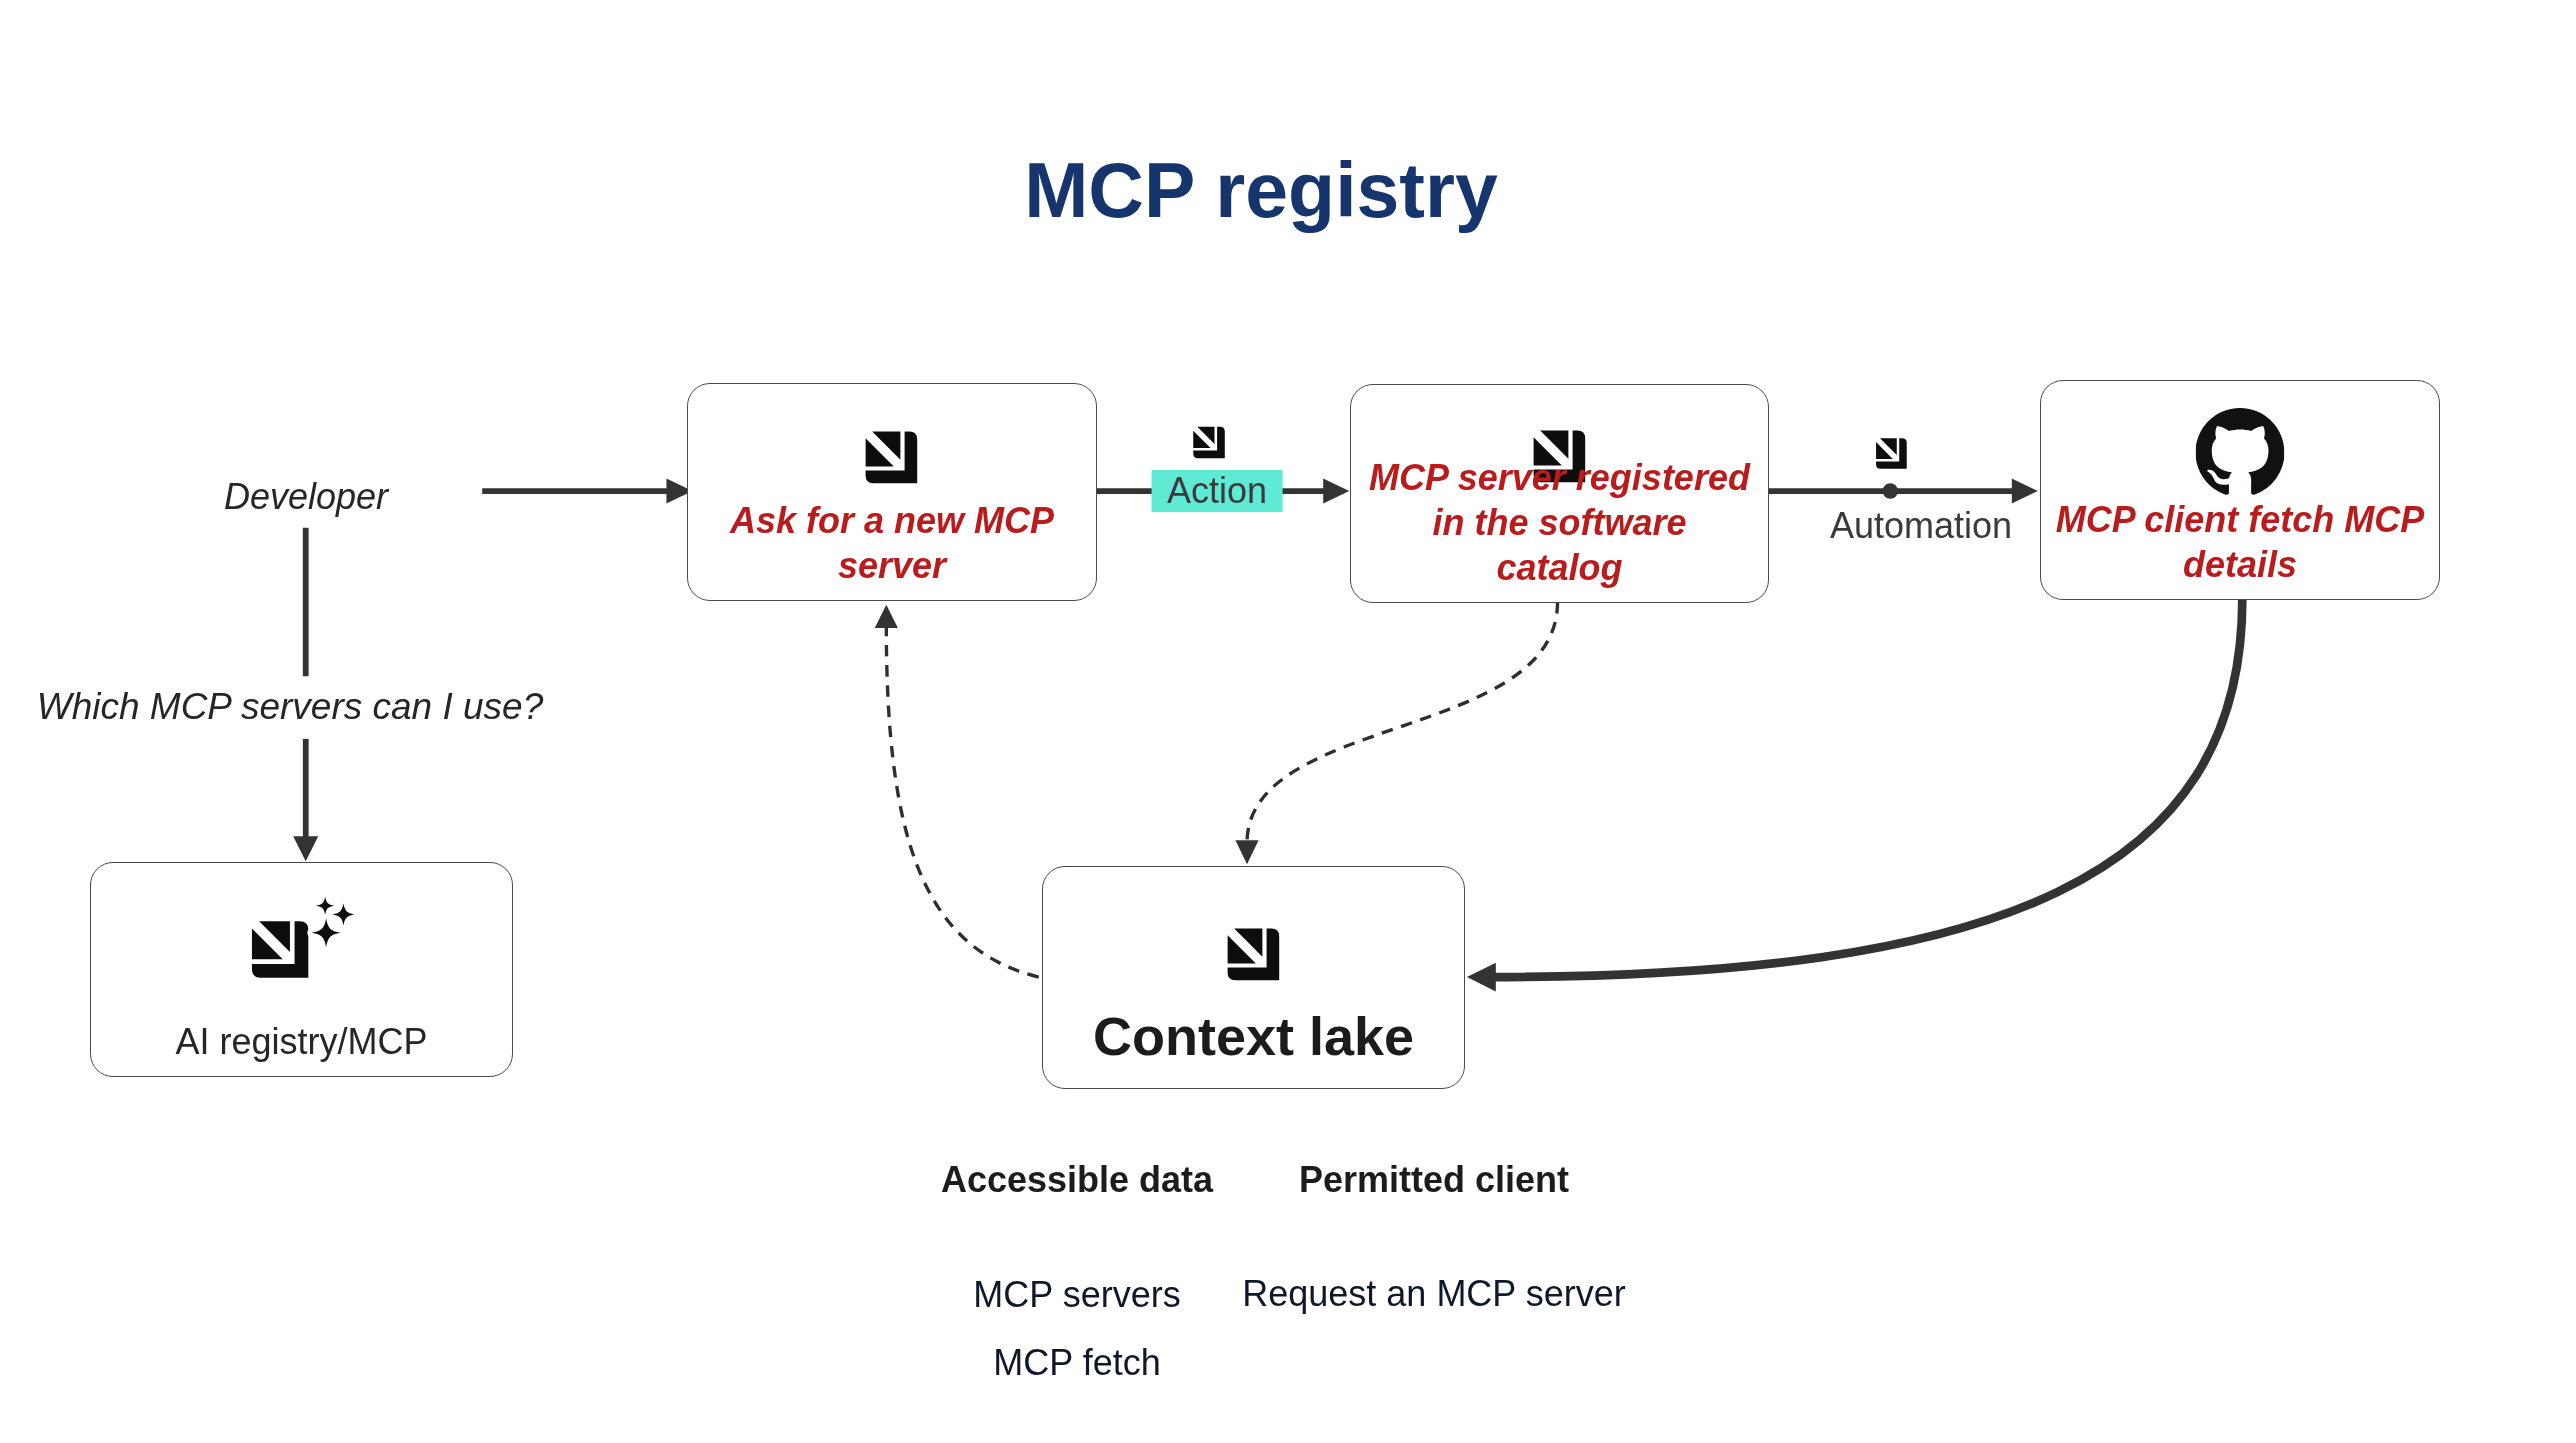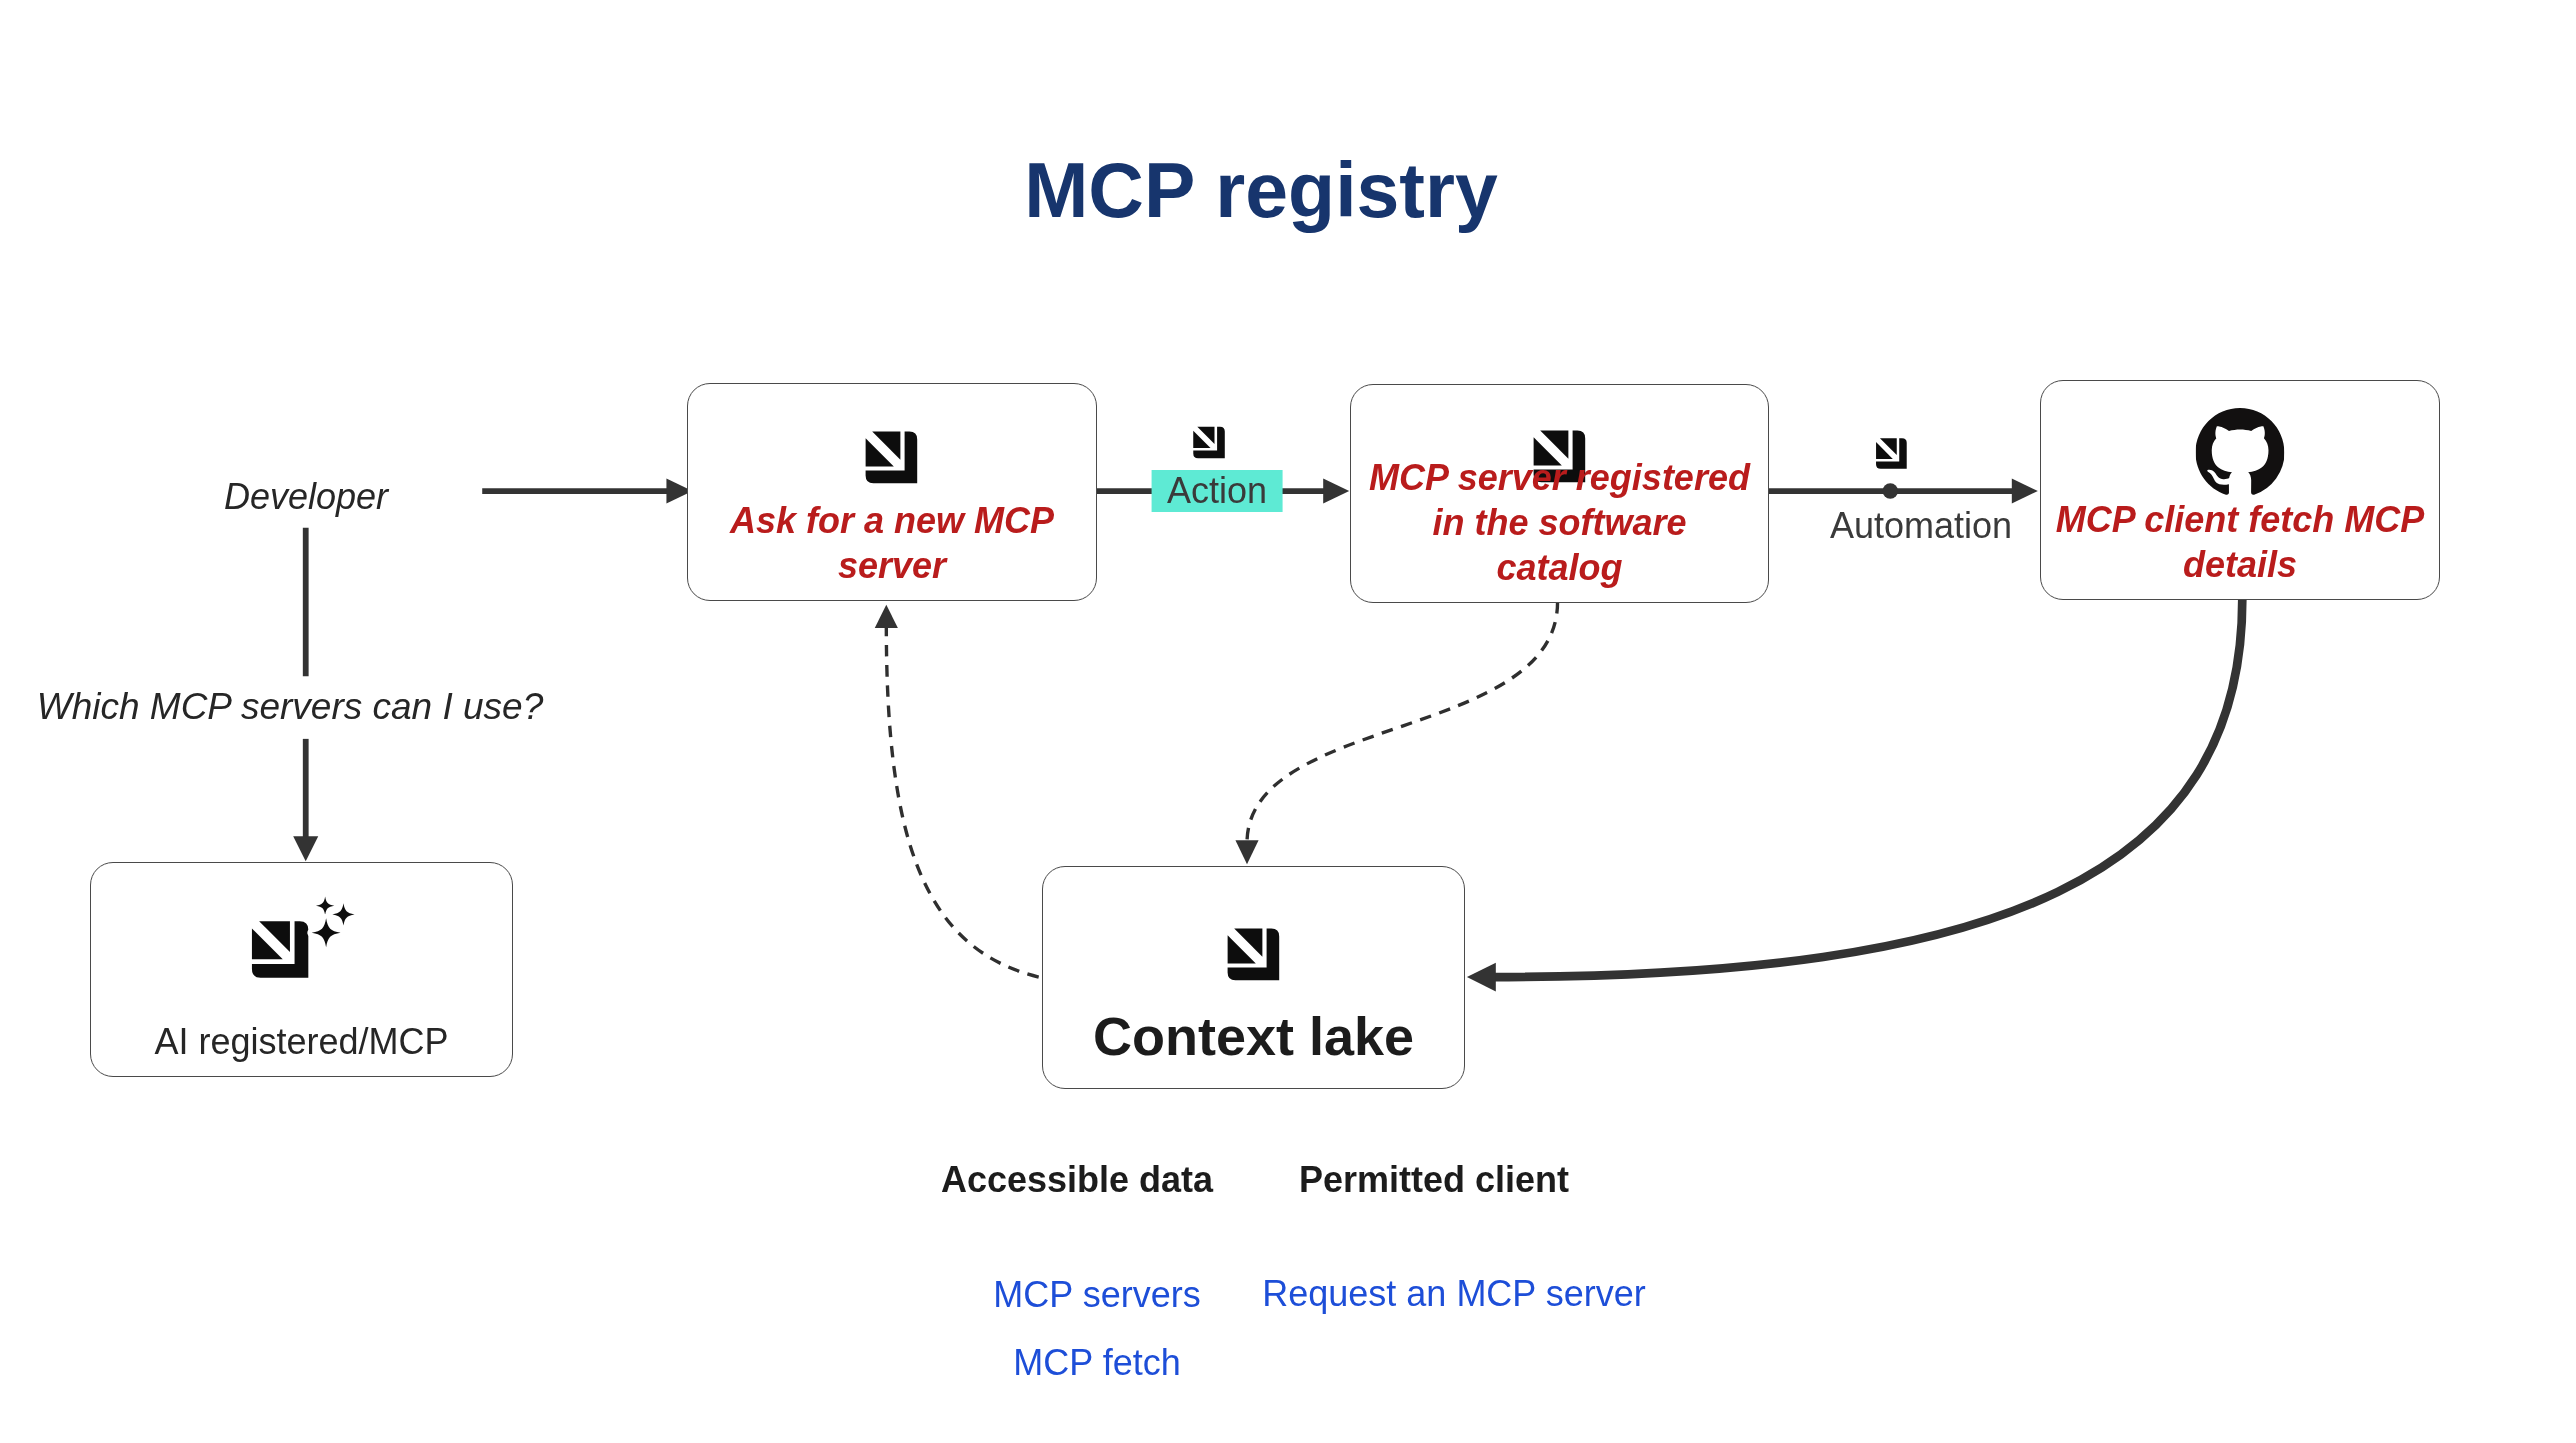--- a/index.html
+++ b/index.html
@@ -11,21 +11,21 @@
   }
   svg.connectors { position:absolute; left:0; top:0; z-index:1; }
   .label { position:absolute; transform:translate(-50%,-50%); white-space:nowrap;
            color:var(--text-color); z-index:3; }
   .title { font-size:77px; font-weight:bold; color:var(--title-color); }
   .plain  { font-size:36px; }
   .italic-q { font-size:37px; font-style:italic; }
   .edge-label { font-size:36px; color:#3a3a3a; }
   .edge-label.inline { background:#5eead4; padding:0 15.4px; }
   .legend-header { font-size:36px; font-weight:bold; color:#1c1c1c; }
-  .legend-item { font-size:36px; color:#1d4ed8;margin-left:20px; }
+  .legend-item { font-size:36px; color:#0f172a; }
   .node { position:absolute; background:#ffffff; border:1.9px solid var(--border-color);
           border-radius:23px; z-index:2; }
   .node-icon { position:absolute; left:50%; transform:translateX(-50%); }
   .node-label { position:absolute; left:0; right:0; bottom:11.6px; text-align:center;
                 font-size:36px; font-weight:bold; font-style:italic; color:#b91c1c;
                 line-height:1.25; }
   .node-label.big { font-size:54px; font-style:normal; color:#1c1c1c; bottom:17.4px; }
   .node-label.plain-label { font-size:36px; font-style:normal; font-weight:normal; color:#262626; }
 </style>
 </head>
@@ -89,21 +89,21 @@
 
   <div class="node" style="left:90px; top:862px; width:421px; height:213px;">
     <svg class="node-icon" style="top:31px;" width="108" height="91" viewBox="0 0 112 94">
       <use href="#port-logo" x="0" y="24" width="68" height="68"></use>
       <g fill="#0d0d0d" stroke="#ffffff" stroke-width="6" paint-order="stroke" stroke-linejoin="round">
         <use href="#sparkle" transform="translate(80,12) scale(0.95)"></use>
         <use href="#sparkle" transform="translate(99,21) scale(1.15)"></use>
         <use href="#sparkle" transform="translate(81,40) scale(1.5)"></use>
       </g>
     </svg>
-    <div class="node-label plain-label">AI registered/MCP</div>
+    <div class="node-label plain-label">AI registry/MCP</div>
   </div>
 
   <div class="node" style="left:687px; top:383px; width:408px; height:216px;">
     <svg class="node-icon" style="top:44px;" width="60" height="60" viewBox="0 0 100 100">
         <use href="#port-logo"></use>
       </svg>
     <div class="node-label">Ask for a new MCP server</div>
   </div>
 
   <div class="label edge-label inline" style="left:1217px; top:491px;">Action</div>

